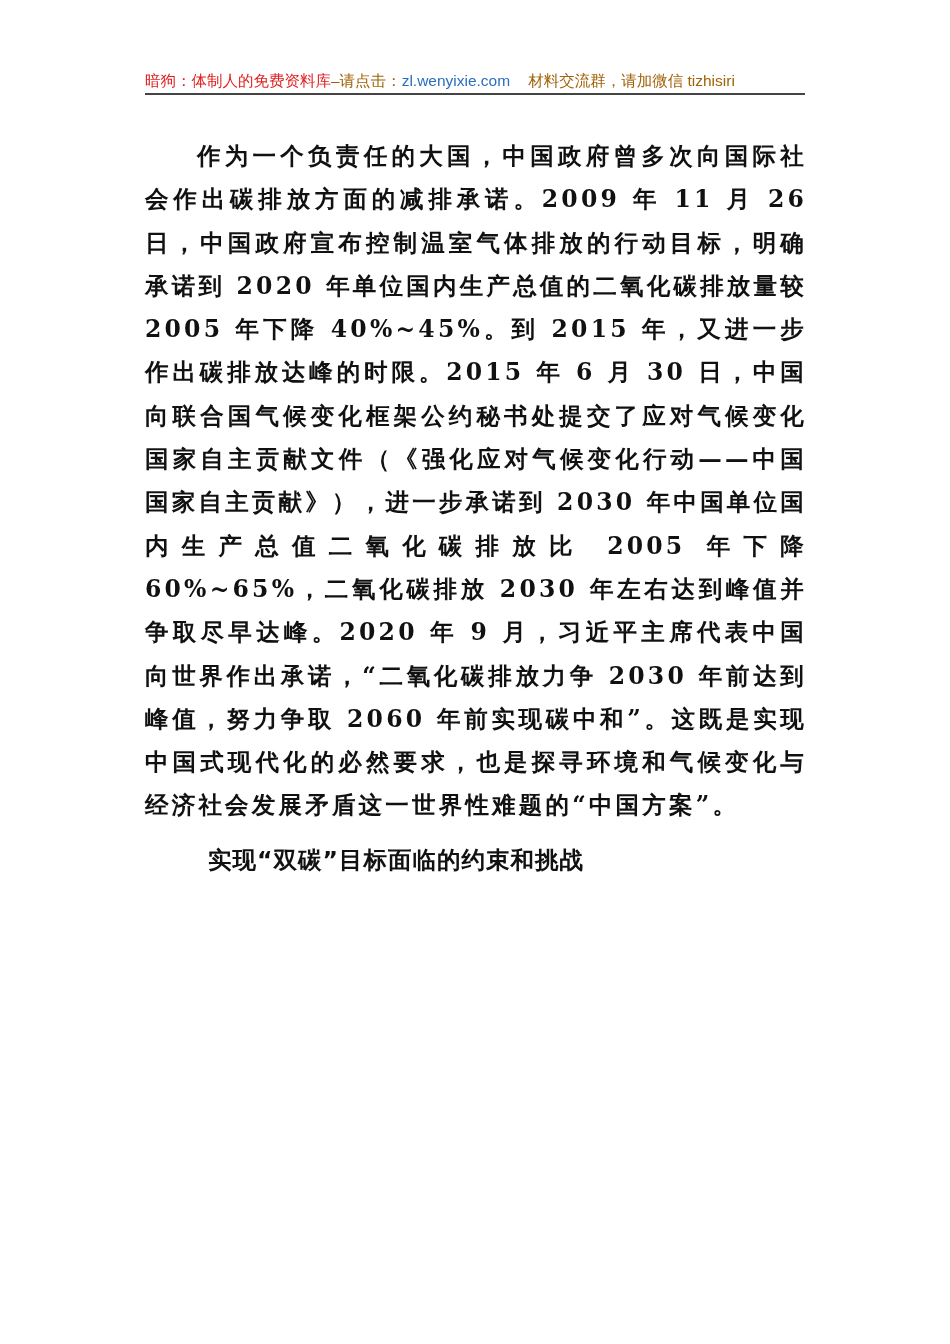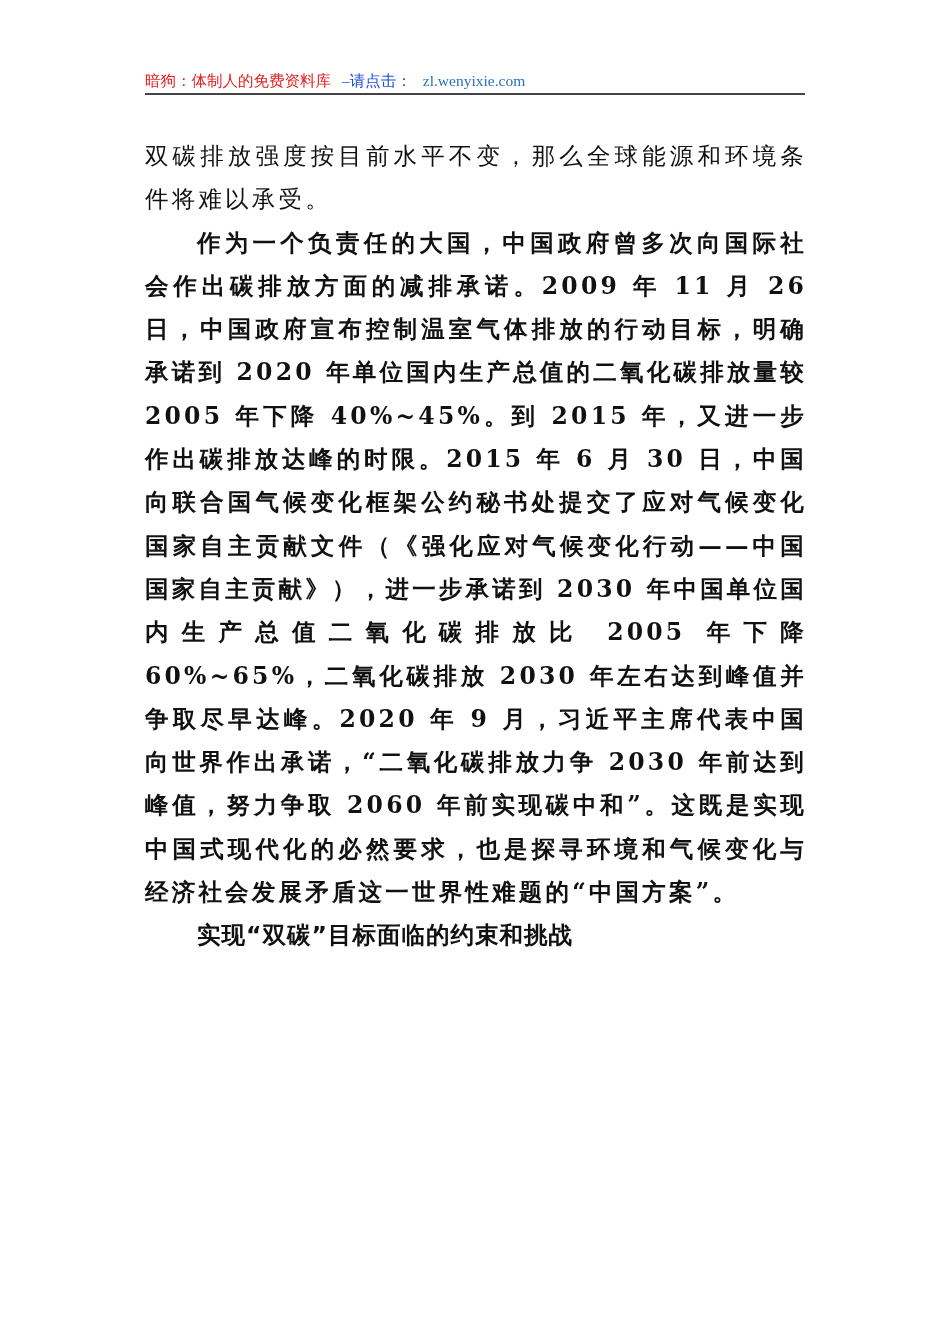--- a/index.html
+++ b/index.html
@@ -15,30 +15,29 @@
       font-family: "DejaVu Serif", "Liberation Serif", serif;
       color: #111111;
     }
     .page-header {
       position: absolute;
       left: 145px;
       top: 68px;
       width: 660px;
       height: 25px;
       border-bottom: 2px solid #444444;
-      font-family: Liberation Serif, serif;
+      font-family: Liberation Sans, sans-serif;
       font-size: 15.5px;
       line-height: 24px;
       white-space: nowrap;
       display: flex;
       align-items: center;
-      gap: 11px;
     }
     .hdr-red { color: #e02020; }
-    .hdr-black { color: #1d4ed8; }
+    .hdr-black { color: #a16207; }
     .hdr-link { color: #2a6fbf; text-decoration: none; }
     .hdr-gap { display: inline-block; width: 18px; }
 
     .doc-body {
       position: absolute;
       left: 145px;
       top: 135px;
       width: 662px;
       font-size: 23.5px;
       line-height: 43.3px;
@@ -47,34 +46,34 @@
     }
     .para {
       margin: 0;
       text-indent: 0;
     }
     .para.indent {
       text-indent: 52px;
       font-weight: bold;
     }
     .heading {
-      margin: 0;
+      margin: 11px;
       text-indent: 52px;
       font-family: "DejaVu Sans", "Liberation Sans", sans-serif;
       font-weight: bold;
       letter-spacing: 1px;
     }
   </style>
 </head>
 <body>
 
 <div class="page-header">
   <span class="hdr-red">暗狗：体制人的免费资料库</span>
   <span class="hdr-black">–请点击：</span>
   <a class="hdr-link">zl.wenyixie.com</a>
   <span class="hdr-gap"></span>
+  <span class="hdr-black">材料交流群，请加微信 tizhisiri</span>
 </div>
 
 <div class="doc-body">
-  <p class="para">双碳排放强度按目前水平不变，那么全球能源和环境条件将难以承受。</p>
   <p class="para indent">作为一个负责任的大国，中国政府曾多次向国际社会作出碳排放方面的减排承诺。2009 年 11 月 26 日，中国政府宣布控制温室气体排放的行动目标，明确承诺到 2020 年单位国内生产总值的二氧化碳排放量较 2005 年下降 40%~45%。到 2015 年，又进一步作出碳排放达峰的时限。2015 年 6 月 30 日，中国向联合国气候变化框架公约秘书处提交了应对气候变化国家自主贡献文件（《强化应对气候变化行动——中国国家自主贡献》），进一步承诺到 2030 年中国单位国内生产总值二氧化碳排放比 2005 年下降 60%~65%，二氧化碳排放 2030 年左右达到峰值并争取尽早达峰。2020 年 9 月，习近平主席代表中国向世界作出承诺，“二氧化碳排放力争 2030 年前达到峰值，努力争取 2060 年前实现碳中和”。这既是实现中国式现代化的必然要求，也是探寻环境和气候变化与经济社会发展矛盾这一世界性难题的“中国方案”。</p>
   <p class="heading">实现“双碳”目标面临的约束和挑战</p>
 </div>
 
 </body></html>

